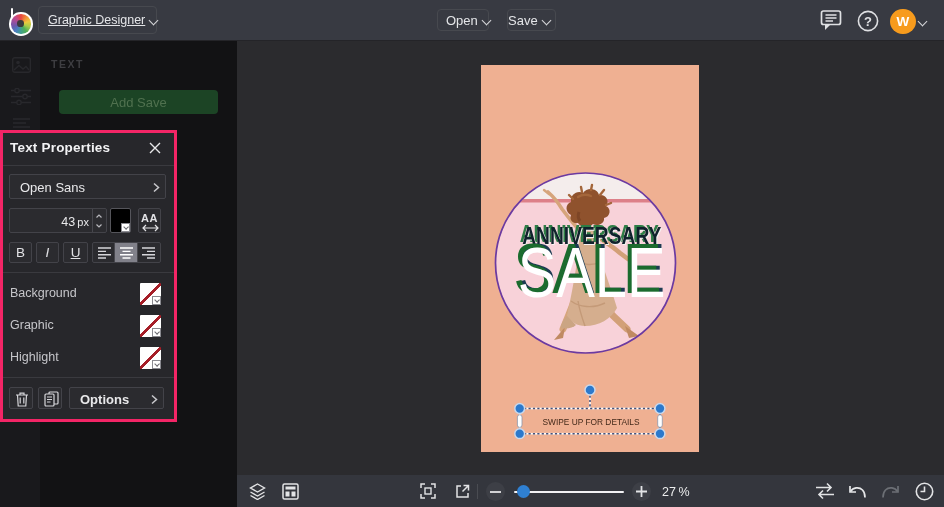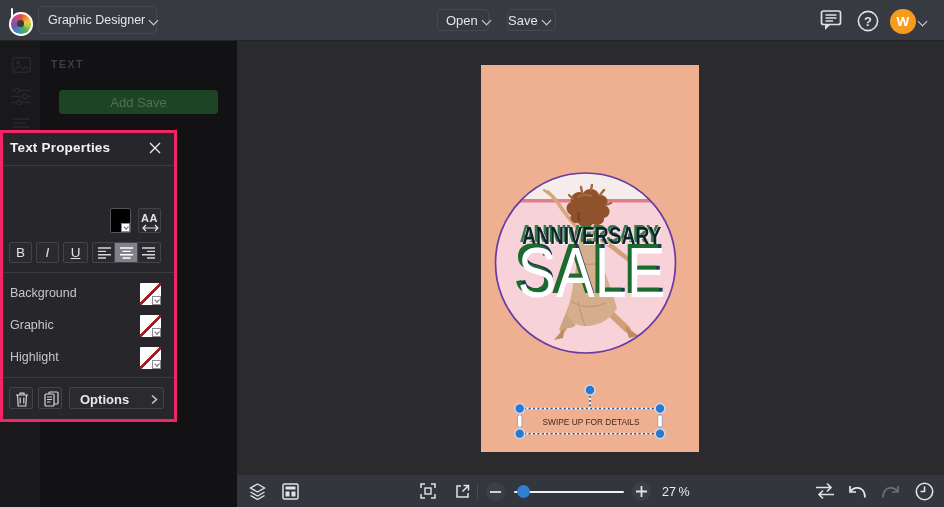--- a/index.html
+++ b/index.html
@@ -130,21 +130,21 @@
   </div>
 
   <div id="topbar">
 
     <div class="abs" style="left:10.5px; top:7.5px; width:2.4px; height:18px; background:#fff; border-radius:2px;"></div>
     <div class="abs" style="left:9px; top:12px; width:23.5px; height:23.5px; border-radius:50%; background:#fff;"></div>
     <div class="abs" style="left:11px; top:14px; width:19.5px; height:19.5px; border-radius:50%;
       background:conic-gradient(#e8473f, #f08c3a, #ecc83d, #a8cc4a, #4fae57, #3fa08b, #4a7fc0, #6a5aad, #9a4f9f, #c94a86, #e8473f);"></div>
     <div class="abs" style="left:17.4px; top:20.4px; width:6.7px; height:6.7px; border-radius:50%; background:#3b3b3d;"></div>
 
-    <div class="tbtn" style="left:38px; top:6px; width:119px; height:28px; padding-left:9px; font-size:12.5px;">Graphic Designer<span class="chev" style="margin-left:5px;"></span></div>
+    <div class="tbtn" style="left:38px; top:6px; width:119px; height:28px; padding-left:9px; font-size:12.5px;text-decoration:underline;">Graphic Designer<span class="chev" style="margin-left:5px;"></span></div>
 
     <div class="tbtn" style="left:437px; top:9px; width:52px; height:22px; padding-left:8px;">Open<span class="chev" style="margin-left:5px;"></span></div>
     <div class="tbtn" style="left:507px; top:9px; width:49px; height:22px; padding-left:0;">Save<span class="chev" style="margin-left:5px;"></span></div>
 
     <svg class="abs" style="left:820px; top:9px;" width="22" height="23" viewBox="0 0 22 23">
       <rect x="1.5" y="2" width="19" height="13.5" rx="2" fill="none" stroke="#dfe0e3" stroke-width="1.7"></rect>
       <path d="M5 15.5 L5 21 L10.5 15.5 Z" fill="#dfe0e3"></path>
       <path d="M5.5 6 H16.5 M5.5 9 H16.5 M5.5 12 H13" stroke="#dfe0e3" stroke-width="1.4"></path>
     </svg>
     <svg class="abs" style="left:857px; top:10px;" width="22" height="22" viewBox="0 0 22 22">
@@ -155,21 +155,35 @@
     <span class="chev" style="position:absolute; left:919px; top:17px;"></span>
   </div>
 
   <div id="tp">
     <div class="abs" style="left:7px; top:7px; color:#f2f2f4; font-size:13.5px; font-weight:700; letter-spacing:.2px;">Text Properties</div>
     <svg class="abs" style="left:145px; top:8px;" width="14" height="14" viewBox="0 0 14 14">
       <path d="M2 2 L12 12 M12 2 L2 12" stroke="#e8e8ea" stroke-width="1.4"></path>
     </svg>
     <div class="tpdiv" style="top:31.5px;"></div>
 
-
+    <div class="tpbtn" style="left:6px; top:41px; width:157px; height:25px;">
+      <span class="abs" style="left:10px; top:5px; font-size:13px; color:#e8e8ea;">Open Sans</span>
+      <svg class="abs" style="left:142px; top:7px;" width="8" height="11" viewBox="0 0 8 11">
+          <path d="M2 1.5 L6.5 5.5 L2 9.5" fill="none" stroke="#c9c9cd" stroke-width="1.5"></path>
+        </svg>
+    </div>
+
+    <div class="tpbtn" style="left:6px; top:75px; width:98px; height:25px;">
+      <span class="abs" style="right:17px; top:5.5px; font-size:12.5px; color:#e8e8ea;">43<span style="font-size:11px;"> px</span></span>
+      <div class="abs" style="right:13px; top:0; width:1px; height:23px; background:#47474d;"></div>
+      <svg class="abs" style="right:3.5px; top:4px;" width="8" height="16" viewBox="0 0 8 16">
+        <path d="M1.5 4.5 L4 2 L6.5 4.5" fill="none" stroke="#b9b9be" stroke-width="1.2"></path>
+        <path d="M1.5 11.5 L4 14 L6.5 11.5" fill="none" stroke="#b9b9be" stroke-width="1.2"></path>
+      </svg>
+    </div>
     <div class="tpbtn" style="left:107px; top:75px; width:21px; height:25px; background:#000; border-color:#55555b;">
       <div class="swcaret"></div>
     </div>
     <div class="tpbtn" style="left:135px; top:75px; width:23px; height:25px;">
       <div class="abs" style="left:0; top:3px; width:100%; text-align:center; font-size:11px; font-weight:700; color:#e3e3e6; letter-spacing:.5px;">AA</div>
       <svg class="abs" style="left:3px; top:15px;" width="17" height="8" viewBox="0 0 17 8">
         <path d="M1 4 H16 M4 1 L1 4 L4 7 M13 1 L16 4 L13 7" fill="none" stroke="#e3e3e6" stroke-width="1.2"></path>
       </svg>
     </div>
 

